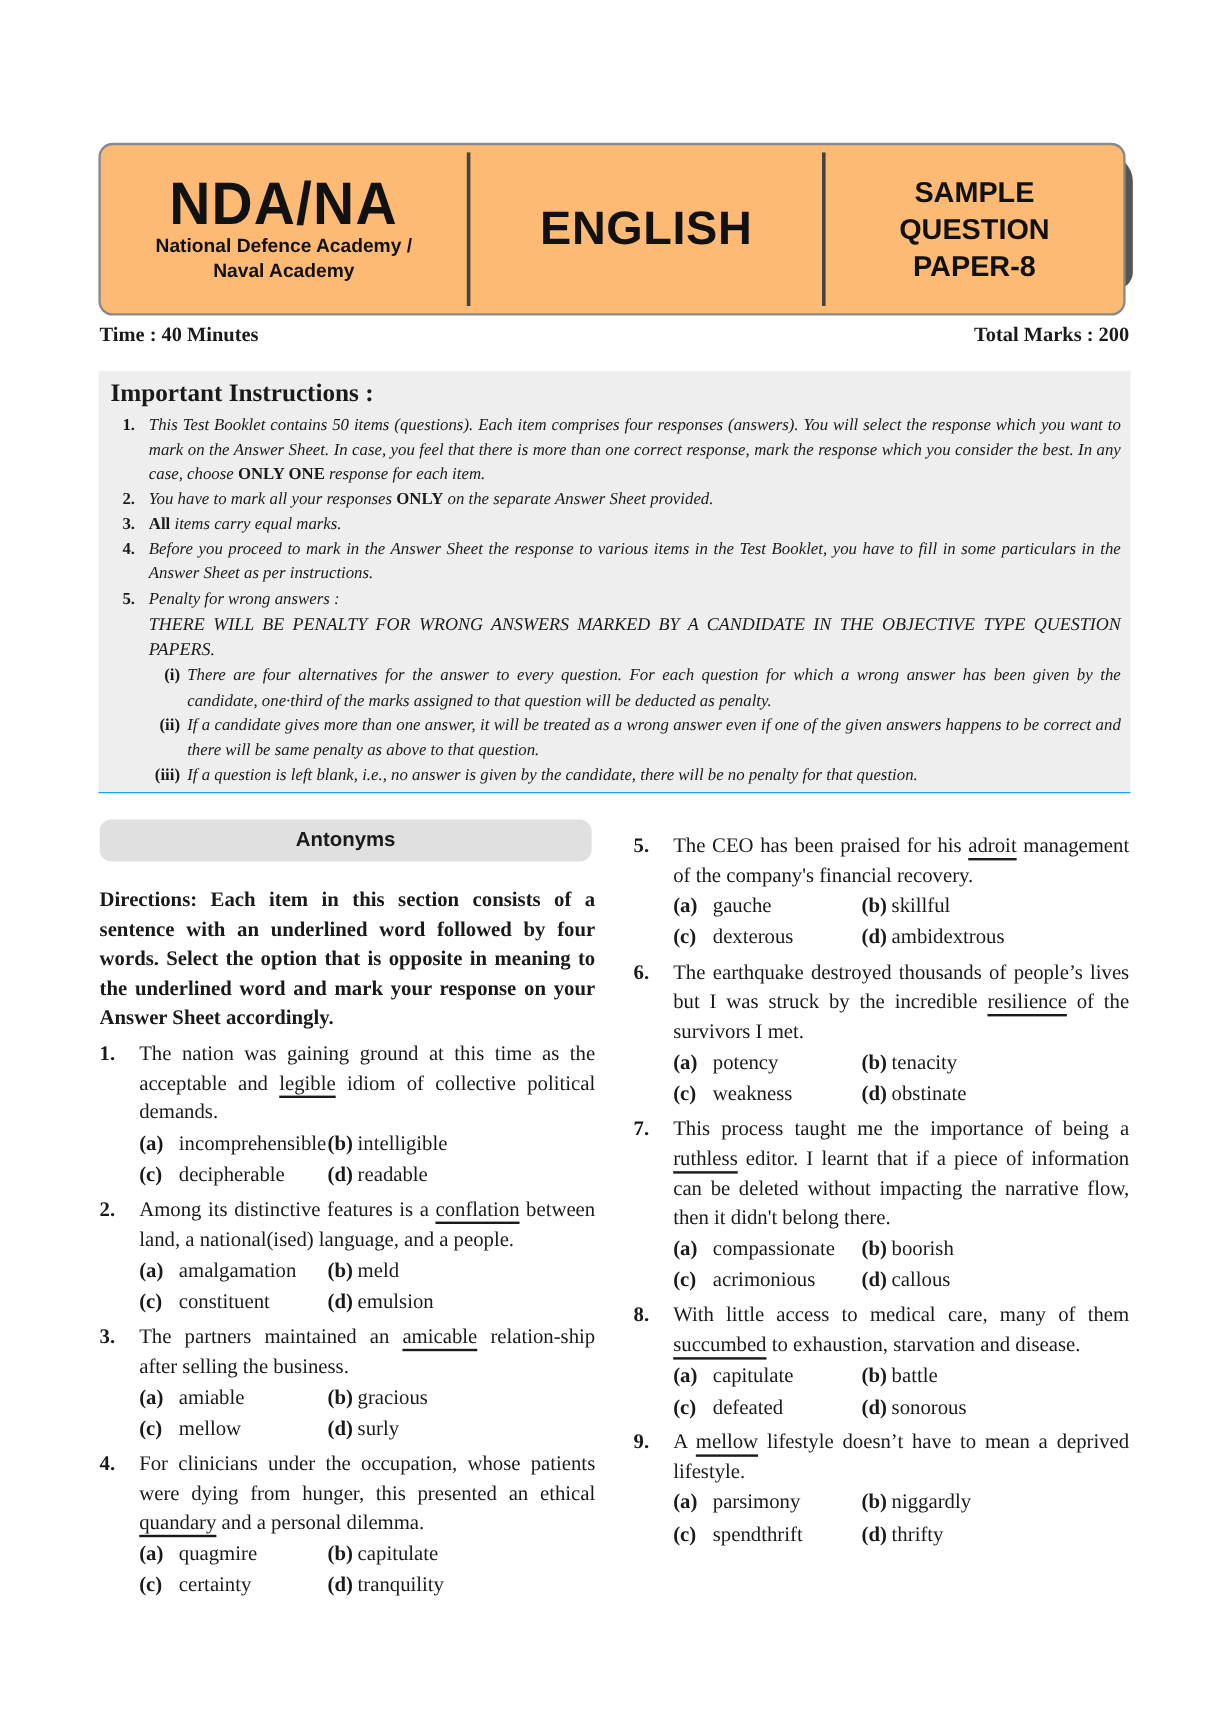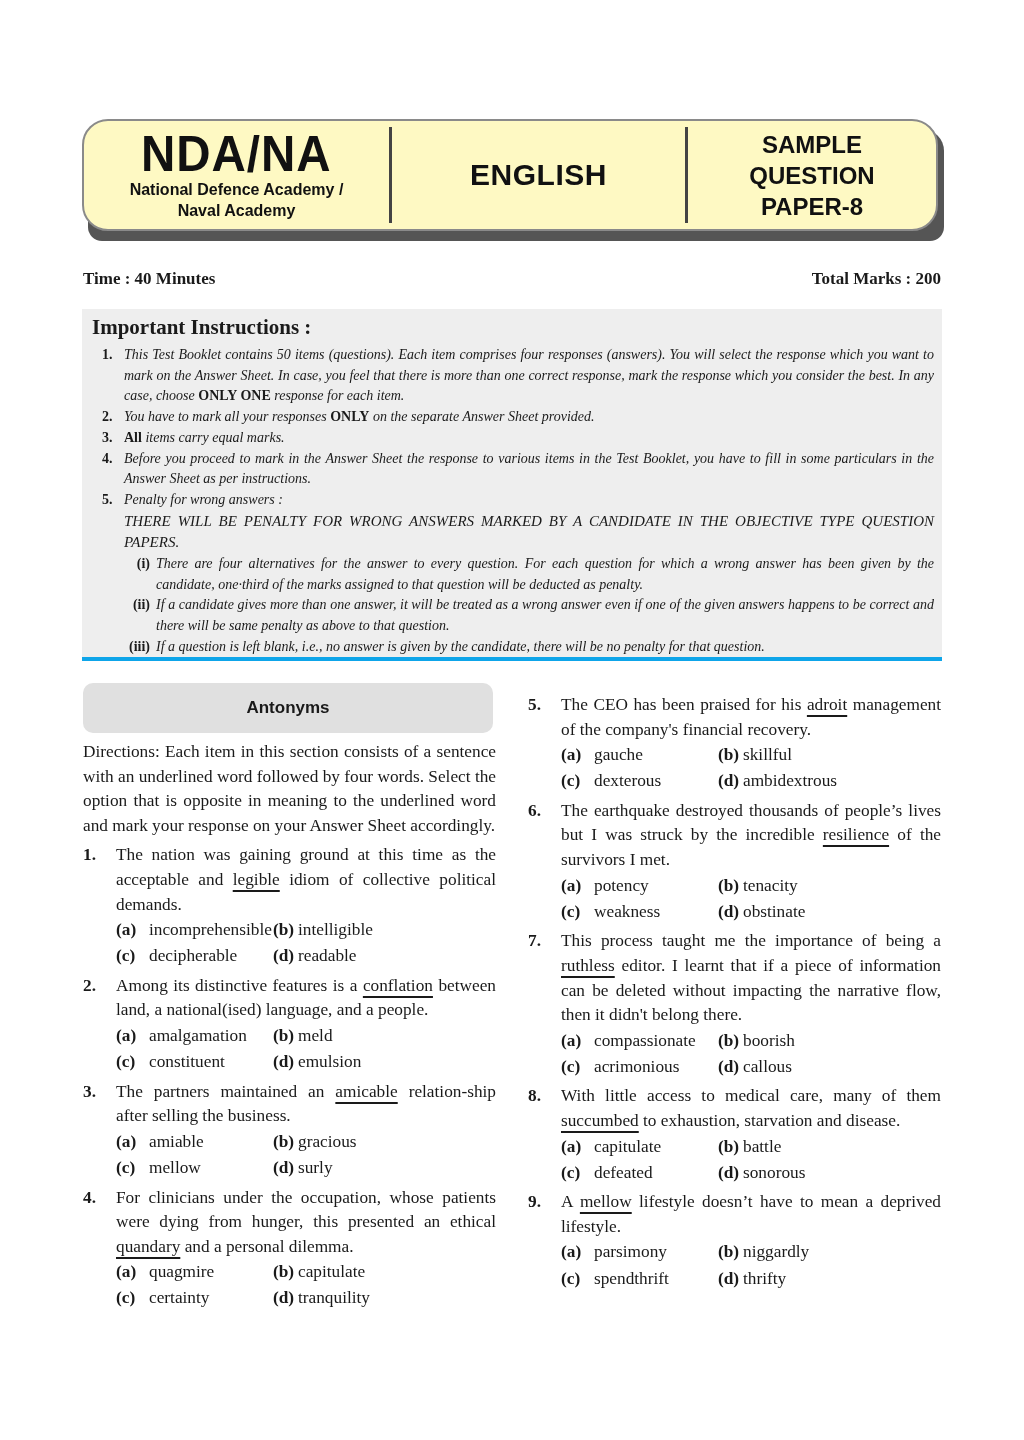--- a/index.html
+++ b/index.html
@@ -1,51 +1,51 @@
 <!DOCTYPE html>
 <html><head>
 <meta charset="utf-8">
 <style>
   html, body { margin:0; padding:0; background:#ffffff; }
   body { width:1024px; height:1440px; position:relative; overflow:hidden; font-family:"Liberation Serif", serif; color:#1a1a1a; }
 
   
   .banner { position:absolute; left:82px; top:119px; width:858px; height:118px; }
   .banner-shadow { position:absolute; left:6px; top:10px; width:856px; height:112px; background:#555; border-radius:22px 22px 14px 14px; }
-  .banner-box { position:absolute; left:0; top:0; width:856px; height:112px; background:#fef9c3; border:2px solid #8a8a8a; border-radius:26px; box-sizing:border-box; display:flex; }
+  .banner-box { position:absolute; left:0; top:0; width:856px; height:144px; background:#fdba74; border:2px solid #8a8a8a; border-radius:12px; box-sizing:border-box; display:flex; }
   .banner-cell { display:flex; flex-direction:column; align-items:center; justify-content:center; font-family:"Liberation Sans", sans-serif; font-weight:bold; color:#111; }
   .cell-left { width:305px; }
   .cell-mid { width:293px; border-left:3px solid #444; border-right:3px solid #444; margin:6px 0; }
   .cell-right { flex:1; }
   .brand { font-size:50px; line-height:50px; letter-spacing:1px; transform:scaleX(0.95); }
   .brand-sub { font-size:16px; line-height:21px; text-align:left; }
-  .subject { font-size:30px; letter-spacing:0.5px; }
+  .subject { font-size:39px; letter-spacing:0.5px; }
   .paper-title { font-size:24px; line-height:31px; text-align:center; }
 
   
   .meta-row { position:absolute; left:83px; top:269px; width:858px; display:flex; justify-content:space-between; font-size:17px; font-weight:bold; }
 
   
-  .instr { position:absolute; left:82px; top:309px; width:860px; height:352px; background:#eeeeee; border-bottom:4px solid #0ea5e9; box-sizing:border-box; }
+  .instr { position:absolute; left:82px; top:309px; width:860px; height:352px; background:#eeeeee; border-bottom:1px solid #0ea5e9; box-sizing:border-box; }
   .instr-title { position:absolute; left:10px; top:6px; font-size:21px; font-weight:bold; }
   .instr-list { position:absolute; left:20px; top:36px; width:832px; font-size:14px; line-height:20.7px; font-style:italic; }
   .instr-item { display:flex; }
   .instr-num { font-style:normal; font-weight:bold; width:22px; flex-shrink:0; }
   .instr-text { flex:1; text-align:justify; }
   .instr-text b { font-style:normal; }
   .upper { font-style:italic; font-size:15px; }
   .sub-item { display:flex; margin-left:12px; }
   .sub-num { font-style:normal; font-weight:bold; width:42px; flex-shrink:0; text-align:right; padding-right:6px; box-sizing:border-box; }
 
   
   .col { position:absolute; top:683px; width:413px; font-size:17.3px; line-height:24.6px; }
   .col-left { left:83px; }
   .col-right { left:528px; top:688px; }
-  .section-pill { width:410px; height:50px; background:#e0e0e0; border-radius:10px; display:flex; align-items:center; justify-content:center; font-family:"Liberation Sans", sans-serif; font-weight:bold; font-size:17px; margin-bottom:7px; }
-  .directions { font-weight:normal; text-align:justify; text-align-last:left; margin-bottom:4px; }
+  .section-pill { width:410px; height:35px; background:#e0e0e0; border-radius:10px; display:flex; align-items:center; justify-content:center; font-family:"Liberation Sans", sans-serif; font-weight:bold; font-size:17px; margin-bottom:20px; }
+  .directions { font-weight:bold; text-align:justify; text-align-last:left; margin-bottom:4px; }
   .q { display:flex; margin-top:5px; }
   .q-num { width:33px; flex-shrink:0; font-weight:bold; }
   .q-body { flex:1; }
   .q-text { text-align:justify; text-align-last:left; }
   .q-text u { text-decoration:underline; text-underline-offset:5px; text-decoration-thickness:1.5px; }
   .opts { display:grid; grid-template-columns:157px 1fr; row-gap:1.5px; margin-top:1px; }
   .opt { display:flex; }
   .opt-label { font-weight:bold; width:33px; flex-shrink:0; }
   .opt-label-b { width:25px; }
 </style>

